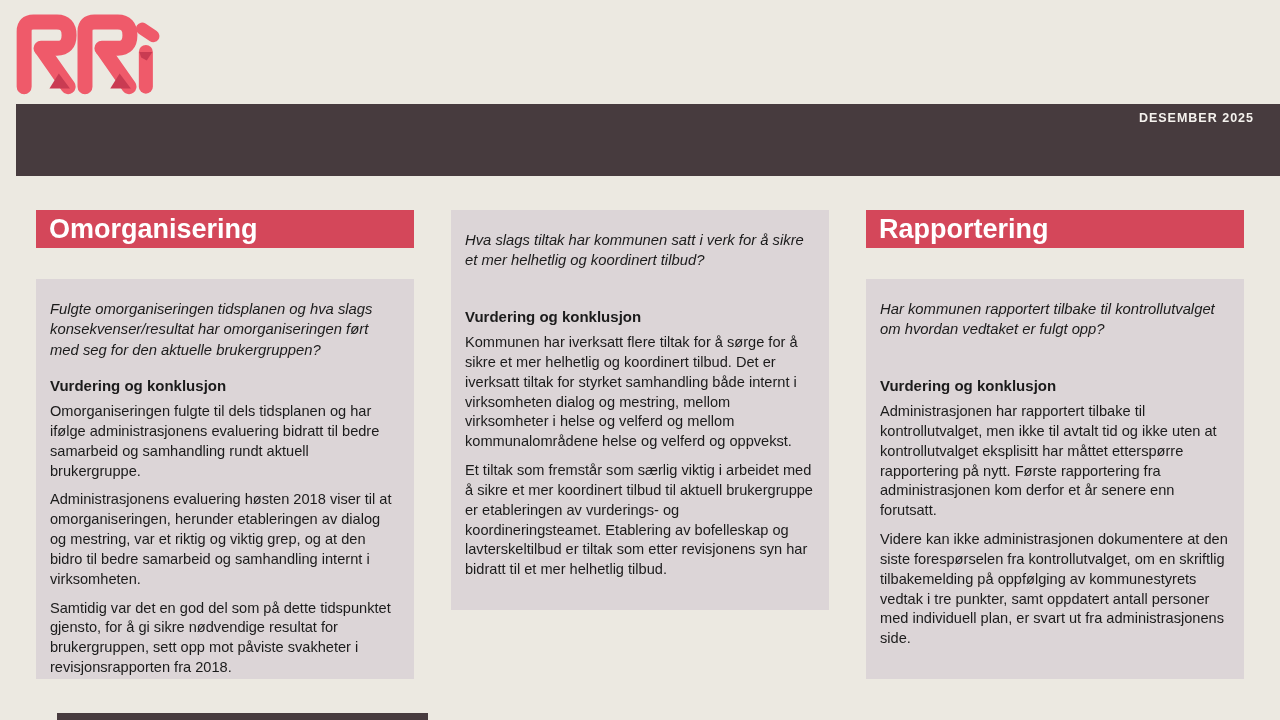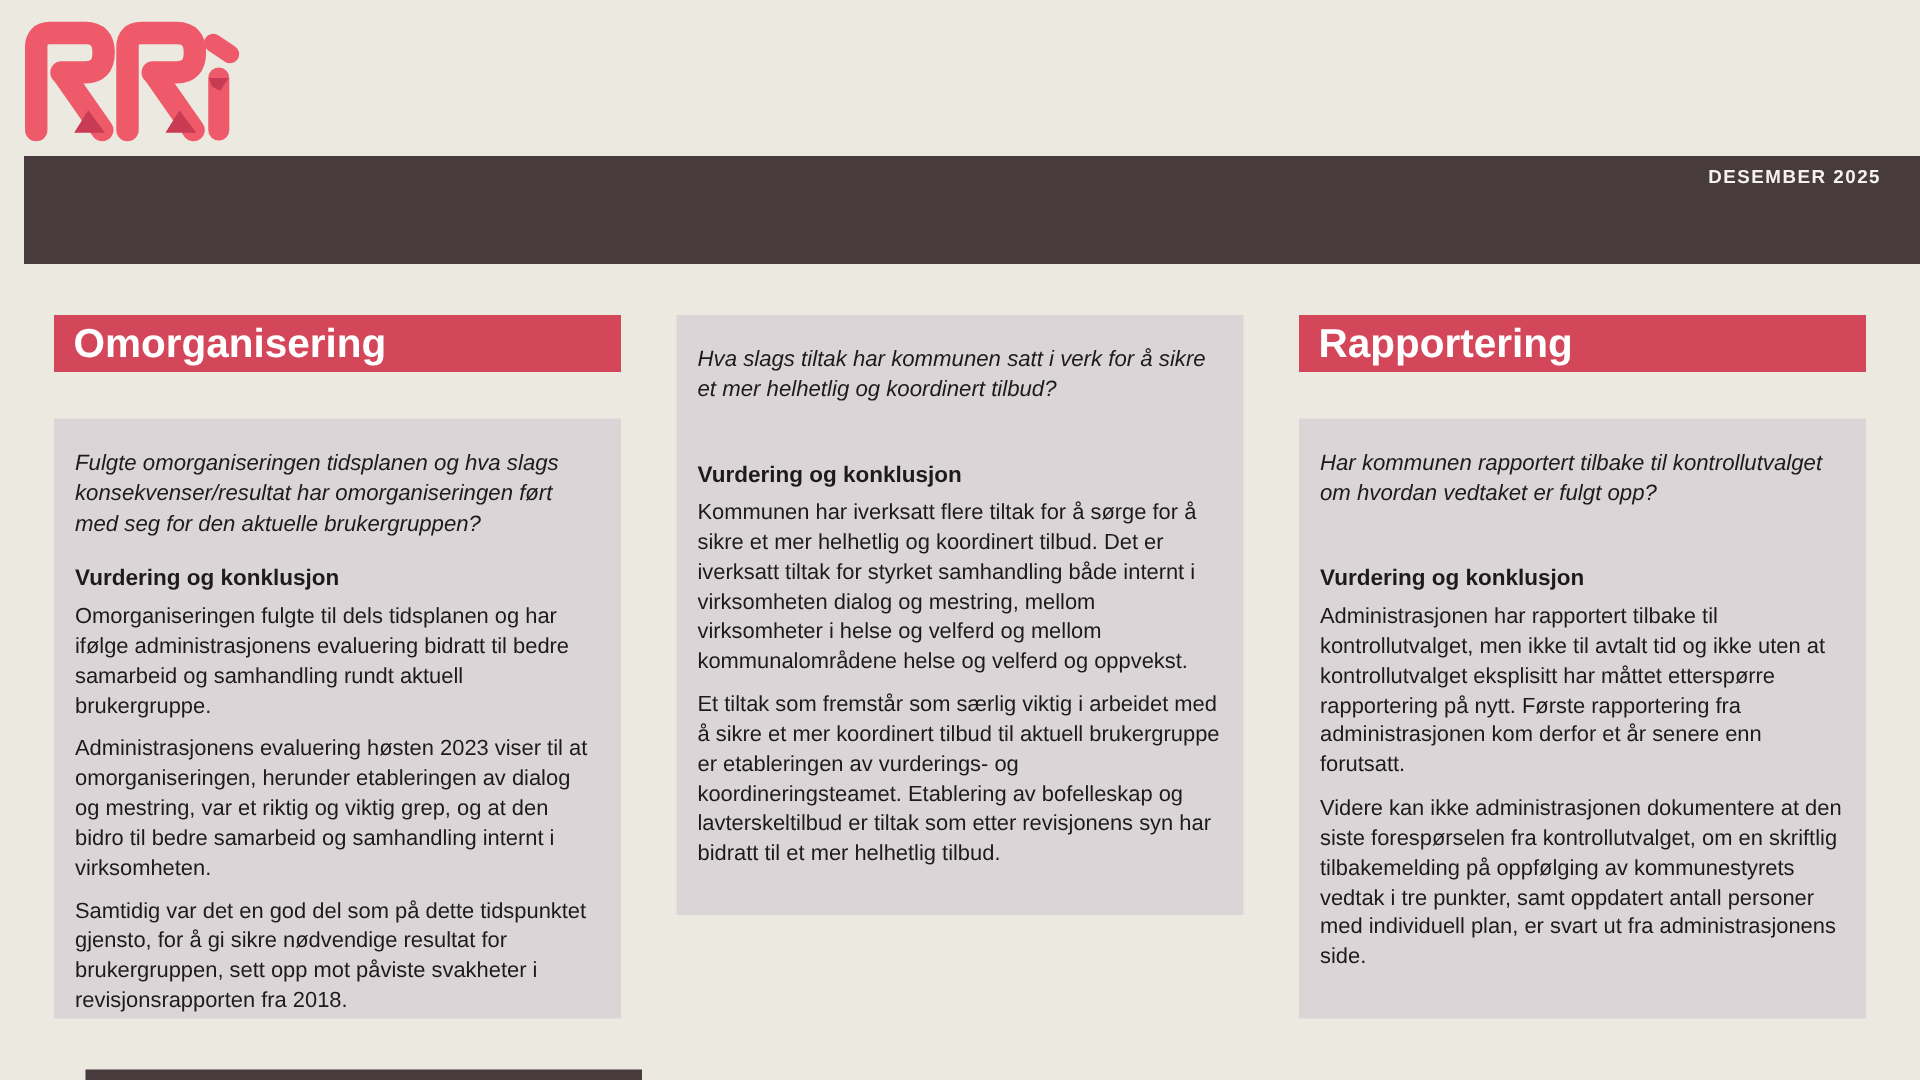--- a/index.html
+++ b/index.html
@@ -117,21 +117,21 @@
 
 <div class="columns">
 
   <div>
     <div class="col-header">Omorganisering</div>
     <div class="col-box">
       <p class="question">Fulgte omorganiseringen tidsplanen og hva slags konsekvenser/resultat har omorganiseringen ført med seg for den aktuelle brukergruppen?</p>
       <p class="section-heading">Vurdering og konklusjon</p>
       <div>
           <p class="para">Omorganiseringen fulgte til dels tidsplanen og har ifølge administrasjonens evaluering bidratt til bedre samarbeid og samhandling rundt aktuell brukergruppe.</p>
-          <p class="para">Administrasjonens evaluering høsten 2023 viser til at omorganiseringen, herunder etableringen av dialog og mestring, var et riktig og viktig grep, og at den bidro til bedre samarbeid og samhandling internt i virksomheten.</p>
+          <p class="para">Administrasjonens evaluering høsten 2018 viser til at omorganiseringen, herunder etableringen av dialog og mestring, var et riktig og viktig grep, og at den bidro til bedre samarbeid og samhandling internt i virksomheten.</p>
           <p class="para">Samtidig var det en god del som på dette tidspunktet gjensto, for å gi sikre nødvendige resultat for brukergruppen, sett opp mot påviste svakheter i revisjonsrapporten fra 2018.</p>
         </div>
     </div>
   </div>
 
   <div>
     <div class="col-box">
       <p class="question">Hva slags tiltak har kommunen satt i verk for å sikre et mer helhetlig og koordinert tilbud?</p>
       <p class="section-heading">Vurdering og konklusjon</p>
       <div>

